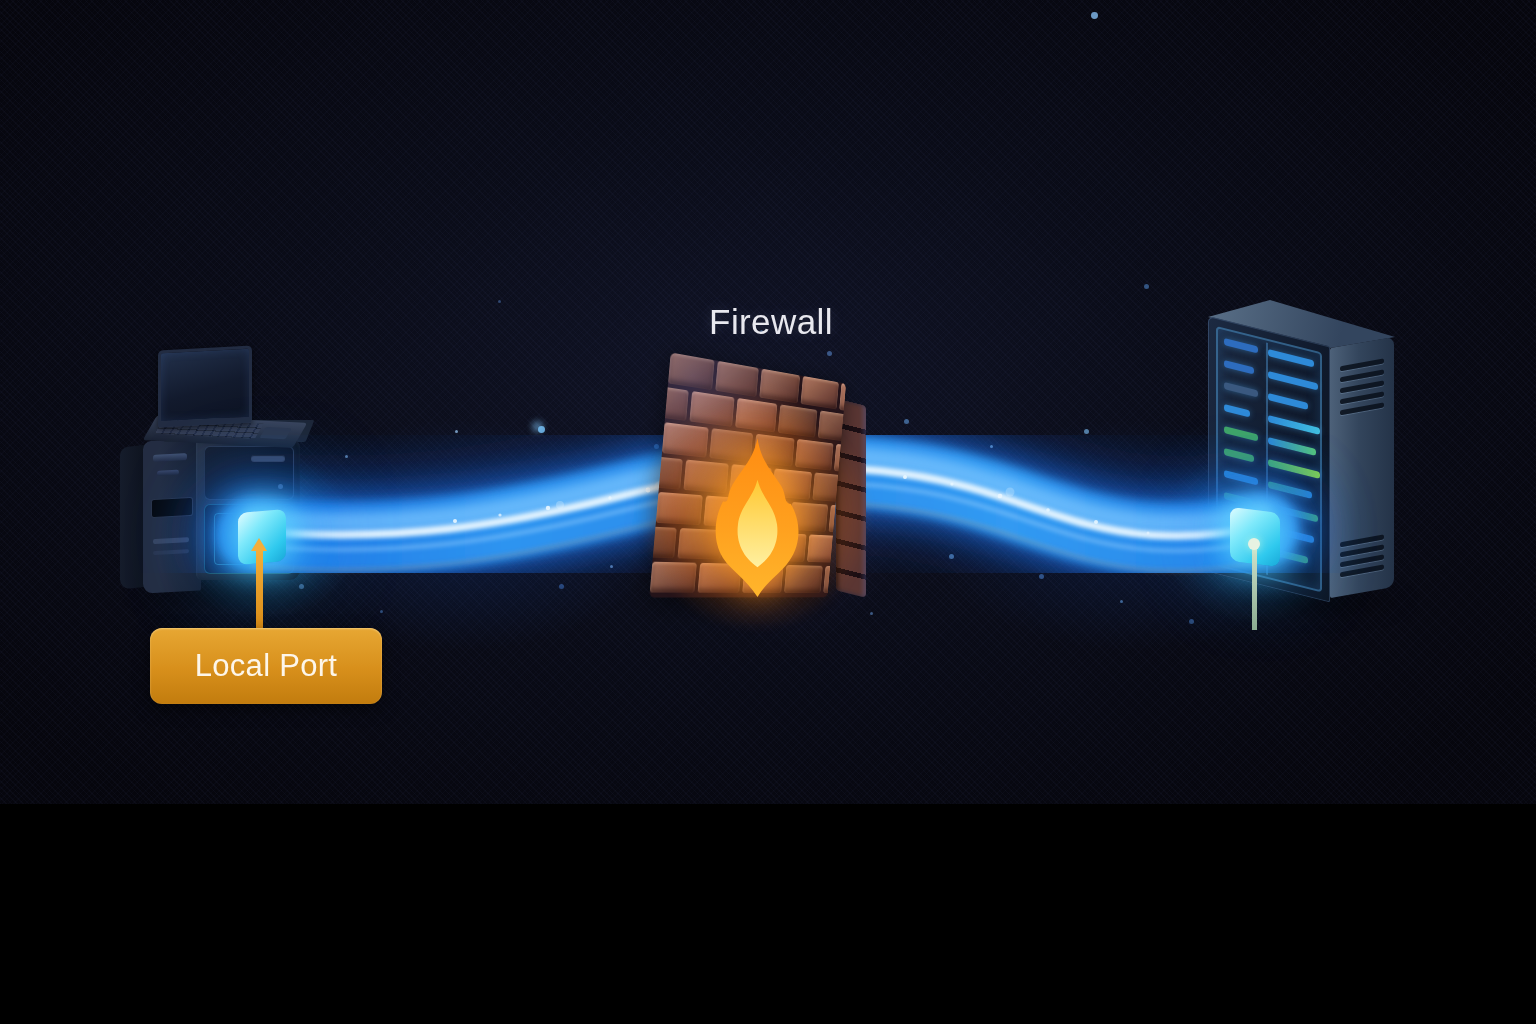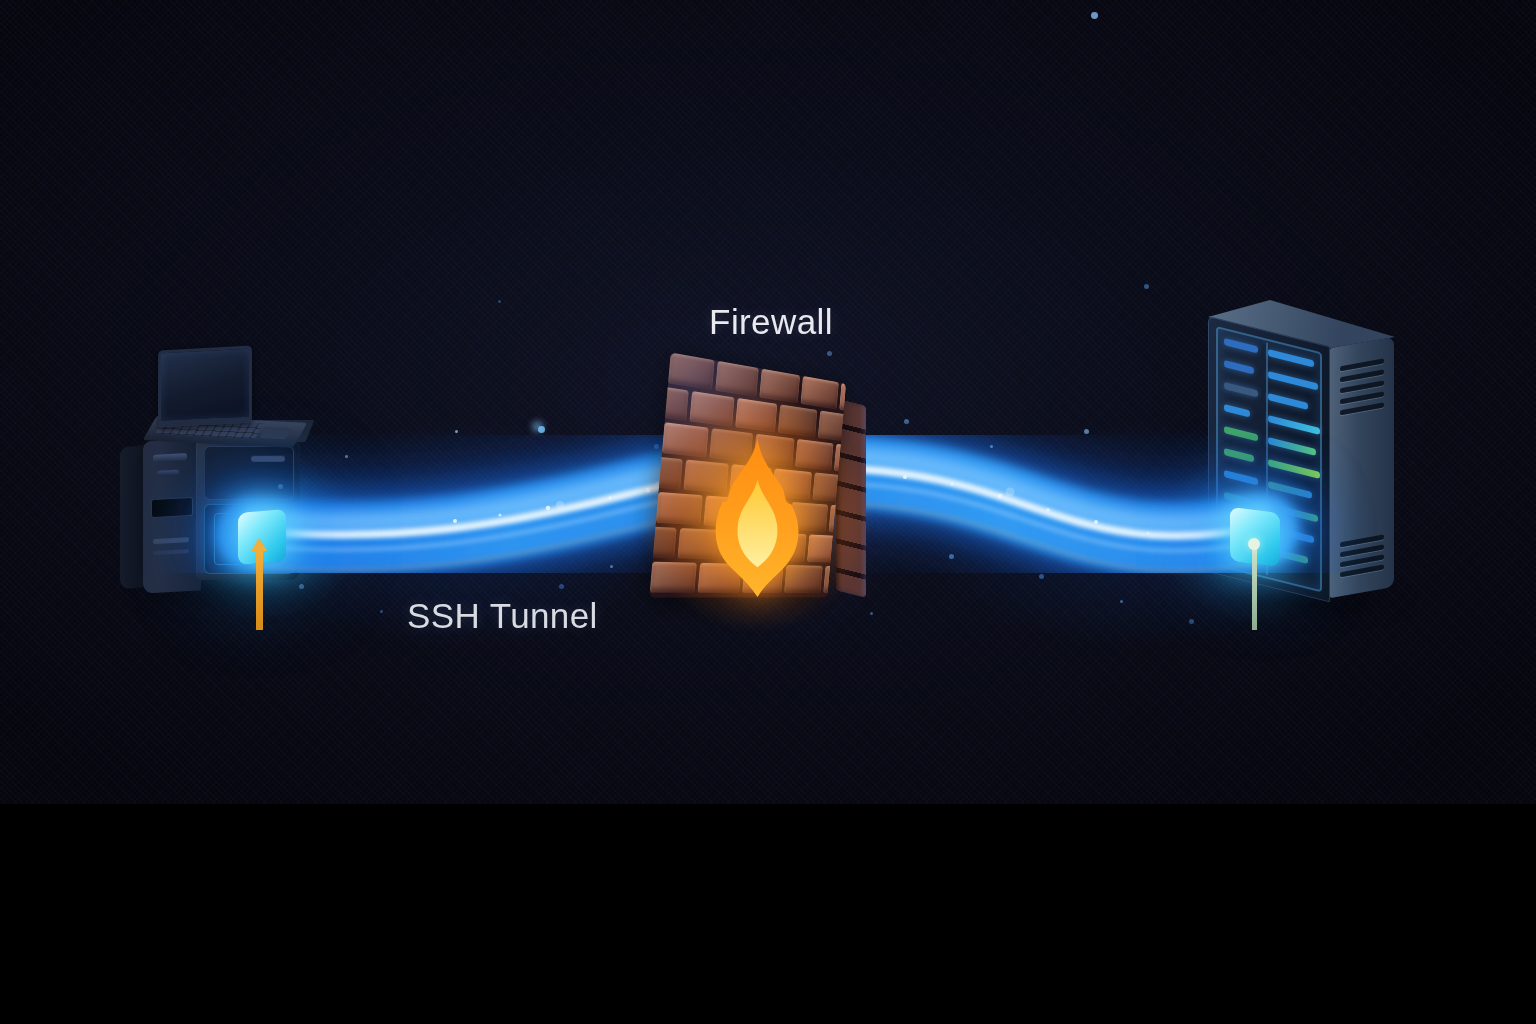--- a/index.html
+++ b/index.html
@@ -319,14 +319,14 @@
     </svg>
   </div>
 
   <div class="abs port port-left"></div>
   <div class="abs port port-right"></div>
 
   <div class="abs connector-orange"></div>
   <div class="abs connector-green"></div>
 
   <div class="abs txt-label label-firewall">Firewall</div>
-  <div class="abs txt-label label-tunnel">SSH Tunnel</div>
+  <div class="abs badge badge-local">Local Port</div>
 </div>
 
 </body></html>

